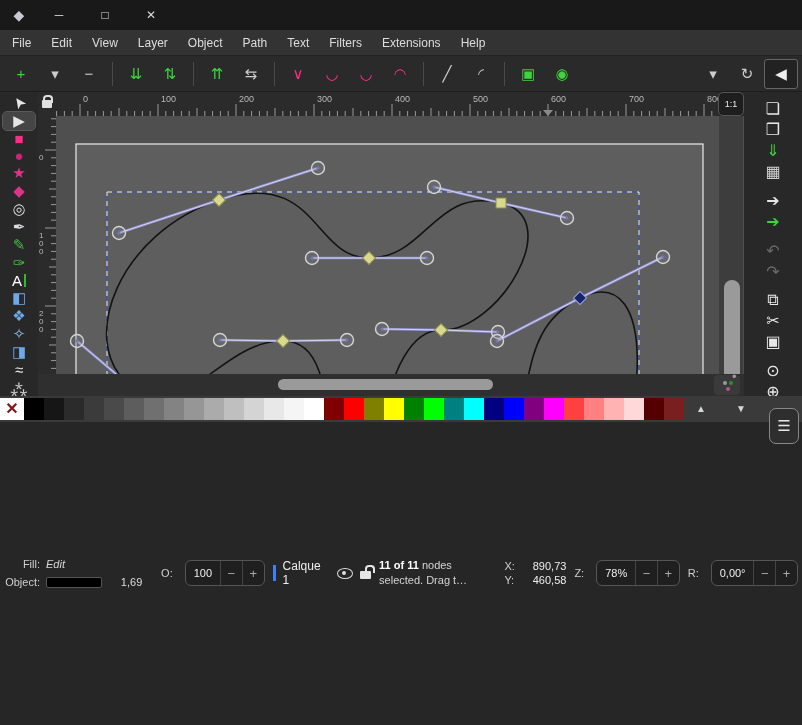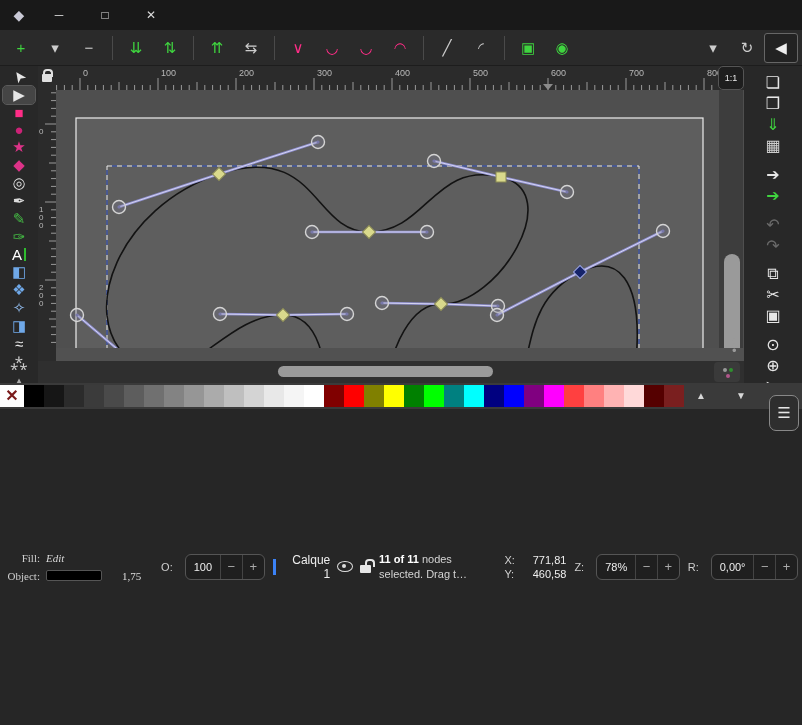--- a/index.html
+++ b/index.html
@@ -56,30 +56,30 @@
   .splitdots { position:absolute; left:-12px; top:272px; color:#9a9a9a; font-size:13px; letter-spacing:0; line-height:5px; }
 
   
   .palette { height:26px; background:#3a3a3a; display:flex; align-items:center; flex:none; position:relative; }
   .swatch { width:20px; height:22px; flex:none; }
   .swatch-none { width:24px; height:22px; background:#fff; color:#7a1a1a; font-size:16px; line-height:22px; text-align:center; flex:none; font-weight:bold; }
   .pal-nav { position:absolute; color:#d8d8d8; font-size:10px; top:7px; }
 
   
   .statusbar { flex:1; background:#262626; display:flex; align-items:center; color:#cccccc; font-size:11px; padding:0 4px; gap:8px; position:relative; }
-  .fs-block { display:grid; grid-template-columns:42px auto auto; row-gap:6px; align-items:center; width:150px;font-family:Liberation Serif, serif; }
+  .fs-block { display:grid; grid-template-columns:42px auto auto; row-gap:6px; align-items:center; width:150px; }
   .fs-label { text-align:right; padding-right:6px; color:#cfcfcf; }
   .fs-none { font-style:italic; color:#d8d8d8; }
   .stroke-swatch { width:56px; height:11px; background:#000; border:1px solid #555; border-radius:2px; }
   .fs-width { padding-left:8px; color:#dddddd; }
   .numgroup { display:flex; align-items:center; background:#1f1f1f; border:1px solid #555; border-radius:6px; height:26px; overflow:hidden; }
   .numgroup .val { padding:0 8px; color:#eeeeee; min-width:34px; text-align:center; }
   .numgroup .stepbtn { width:22px; height:26px; display:flex; align-items:center; justify-content:center; color:#aaa; border-left:1px solid #444; font-size:13px; }
   .grouplabel { color:#cfcfcf; margin-right:4px; }
-  .layerblock { display:flex; align-items:center; gap:7px;text-align:right; }
+  .layerblock { display:flex; align-items:center; gap:7px; }
   .layerbar { width:3px; height:16px; background:#3b82f6; }
   .eyeicon { width:16px; height:11px; border:1.6px solid #ddd; border-radius:50%; position:relative; display:inline-block; }
   .eyeicon::after { content:""; position:absolute; left:4px; top:2px; width:4px; height:4px; border-radius:50%; background:#ddd; }
   .lockopen { width:11px; height:8px; background:#e6e6e6; border-radius:1px; position:relative; display:inline-block; margin-top:4px; }
   .lockopen::before { content:""; position:absolute; top:-6px; left:5px; width:6px; height:6px; border:2px solid #e6e6e6; border-bottom:none; border-radius:4px 4px 0 0; }
   .msgblock { width:118px; line-height:1.35; color:#d4d4d4; white-space:nowrap; overflow:hidden; }
   .msgblock b { color:#ffffff; }
   .xyblock { display:grid; grid-template-columns:16px 46px; color:#cfcfcf; row-gap:2px; }
   .xyblock .v { text-align:right; color:#eeeeee; }
   .menuboxbtn { position:absolute; right:3px; top:-14px; width:30px; height:36px; border:1px solid #888; border-radius:7px; background:#2e2e2e; color:#e5e5e5; display:flex; align-items:center; justify-content:center; font-size:15px; }
@@ -91,20 +91,32 @@
 
 <div class="app">
 
   <div class="titlebar">
     <span class="tb-logo">◆</span>
     <span class="tb-btn">─</span>
     <span class="tb-btn">□</span>
     <span class="tb-btn">✕</span>
   </div>
 
+  <div class="menubar" id="menubar">
+      <span class="menu-item">File</span>
+      <span class="menu-item">Edit</span>
+      <span class="menu-item">View</span>
+      <span class="menu-item">Layer</span>
+      <span class="menu-item">Object</span>
+      <span class="menu-item">Path</span>
+      <span class="menu-item">Text</span>
+      <span class="menu-item">Filters</span>
+      <span class="menu-item">Extensions</span>
+      <span class="menu-item">Help</span>
+    </div>
 
   <div class="toolbar" id="toolbar">
       <div class="tbtn" style="color: rgb(63, 212, 63);">+</div>
       <div class="tbtn" style="color: rgb(204, 204, 204);">▾</div>
       <div class="tbtn" style="color: rgb(204, 204, 204);">−</div>
       <div class="tsep"></div>
       <div class="tbtn" style="color: rgb(63, 212, 63);">⇊</div>
       <div class="tbtn" style="color: rgb(63, 212, 63);">⇅</div>
       <div class="tsep"></div>
       <div class="tbtn" style="color: rgb(63, 212, 63);">⇈</div>
@@ -508,41 +520,41 @@
     <span class="pal-nav" style="right:56px">▼</span>
   </div>
 
   <div class="statusbar">
     <div class="fs-block">
       <span class="fs-label">Fill:</span>
       <span class="fs-none">Edit</span>
         <span></span>
       <span class="fs-label">Object:</span>
       <span class="stroke-swatch"></span>
-      <span class="fs-width">1,75</span>
+      <span class="fs-width">1,69</span>
     </div>
     <span class="grouplabel">O:</span>
     <div class="numgroup">
       <span class="val">100</span>
       <span class="stepbtn">−</span>
       <span class="stepbtn">+</span>
     </div>
     <div class="layerblock">
       <span class="layerbar"></span>
       <span style="color:#eee;font-size:12px;">Calque 1</span>
       <span class="eyeicon"></span>
       <span class="lockopen"></span>
     </div>
     <div class="msgblock">
       <div><b>11 of 11</b><span> nodes</span></div>
       <div>selected. Drag t…</div>
     </div>
     <div class="xyblock">
       <span>X:</span>
-      <span class="v">771,81</span>
+      <span class="v">890,73</span>
       <span>Y:</span>
       <span class="v">460,58</span>
     </div>
     <span class="grouplabel">Z:</span>
     <div class="numgroup">
       <span class="val">78%</span>
       <span class="stepbtn">−</span>
       <span class="stepbtn">+</span>
     </div>
     <span class="grouplabel">R:</span>

